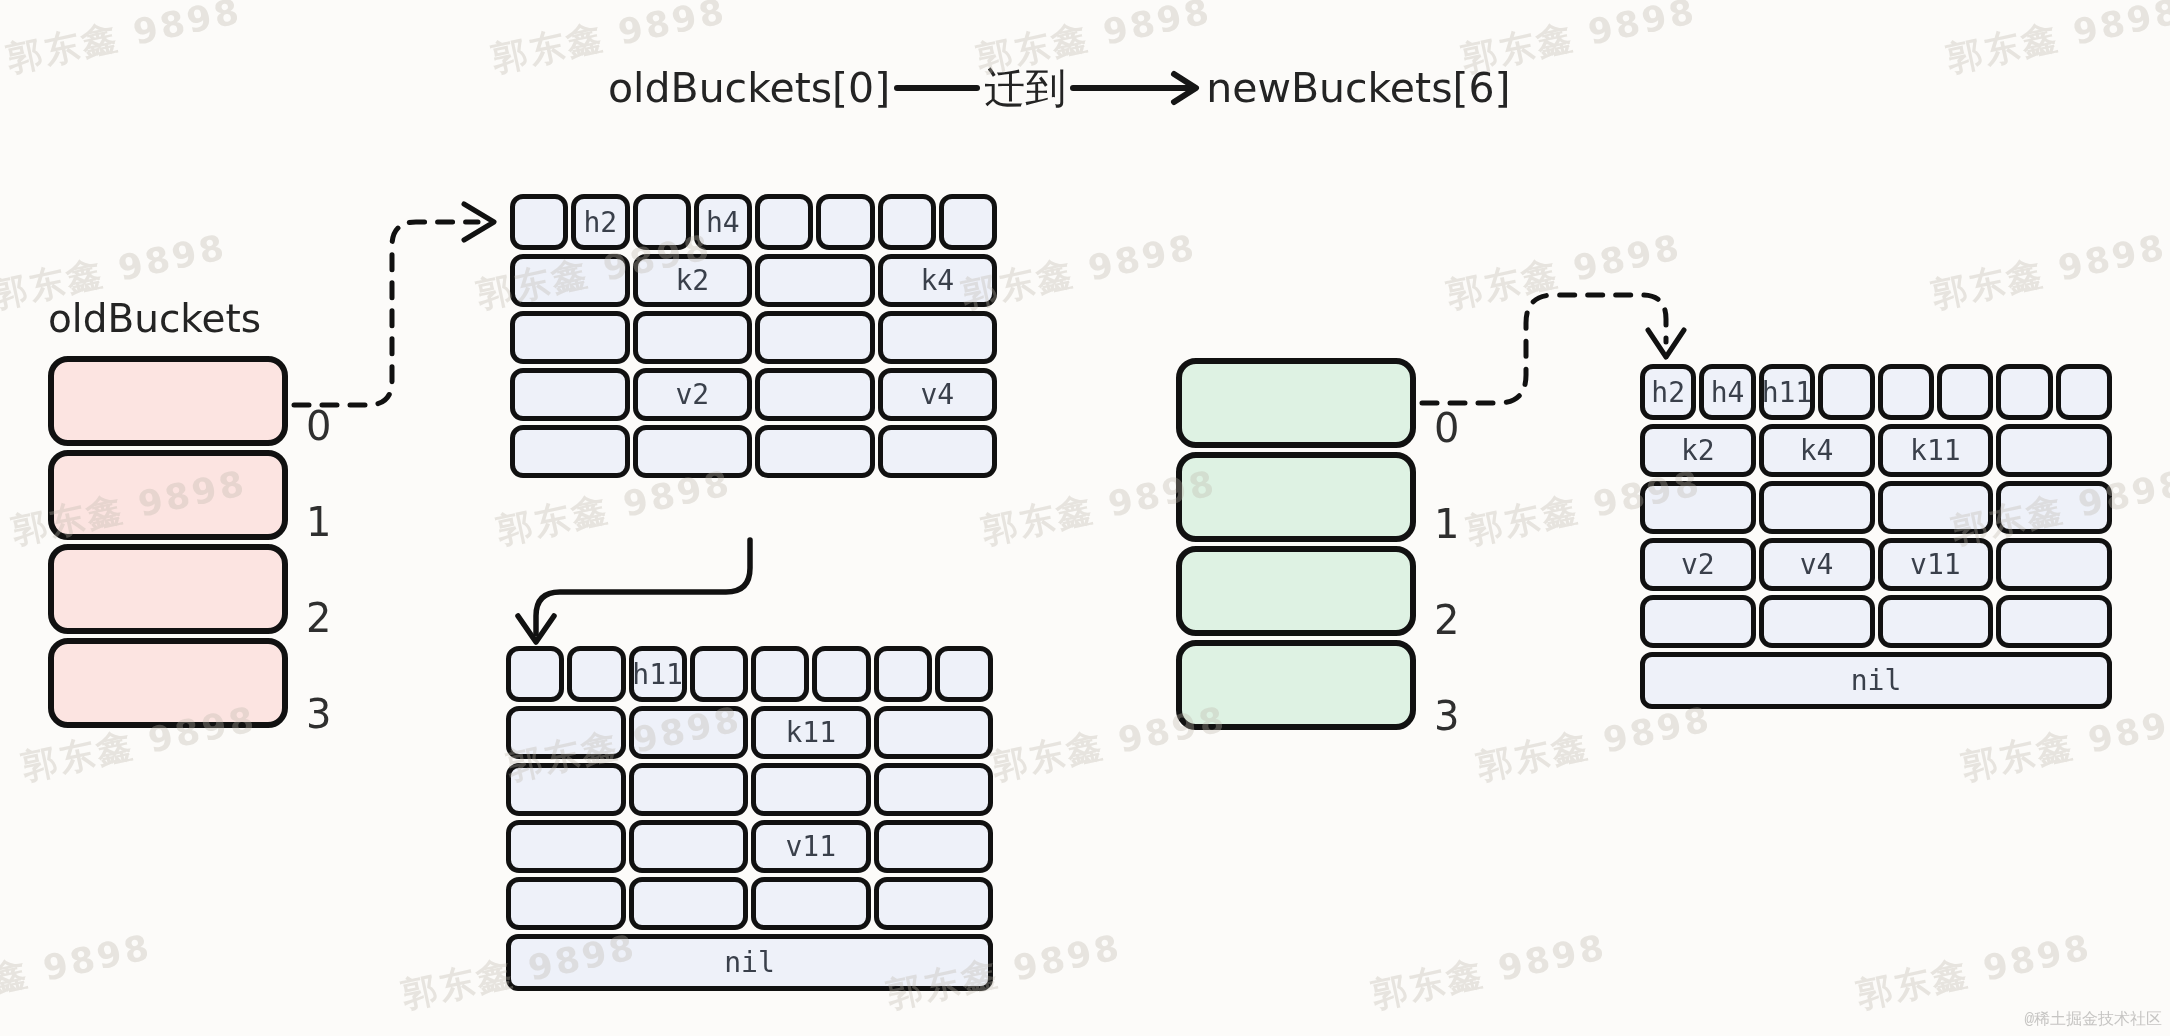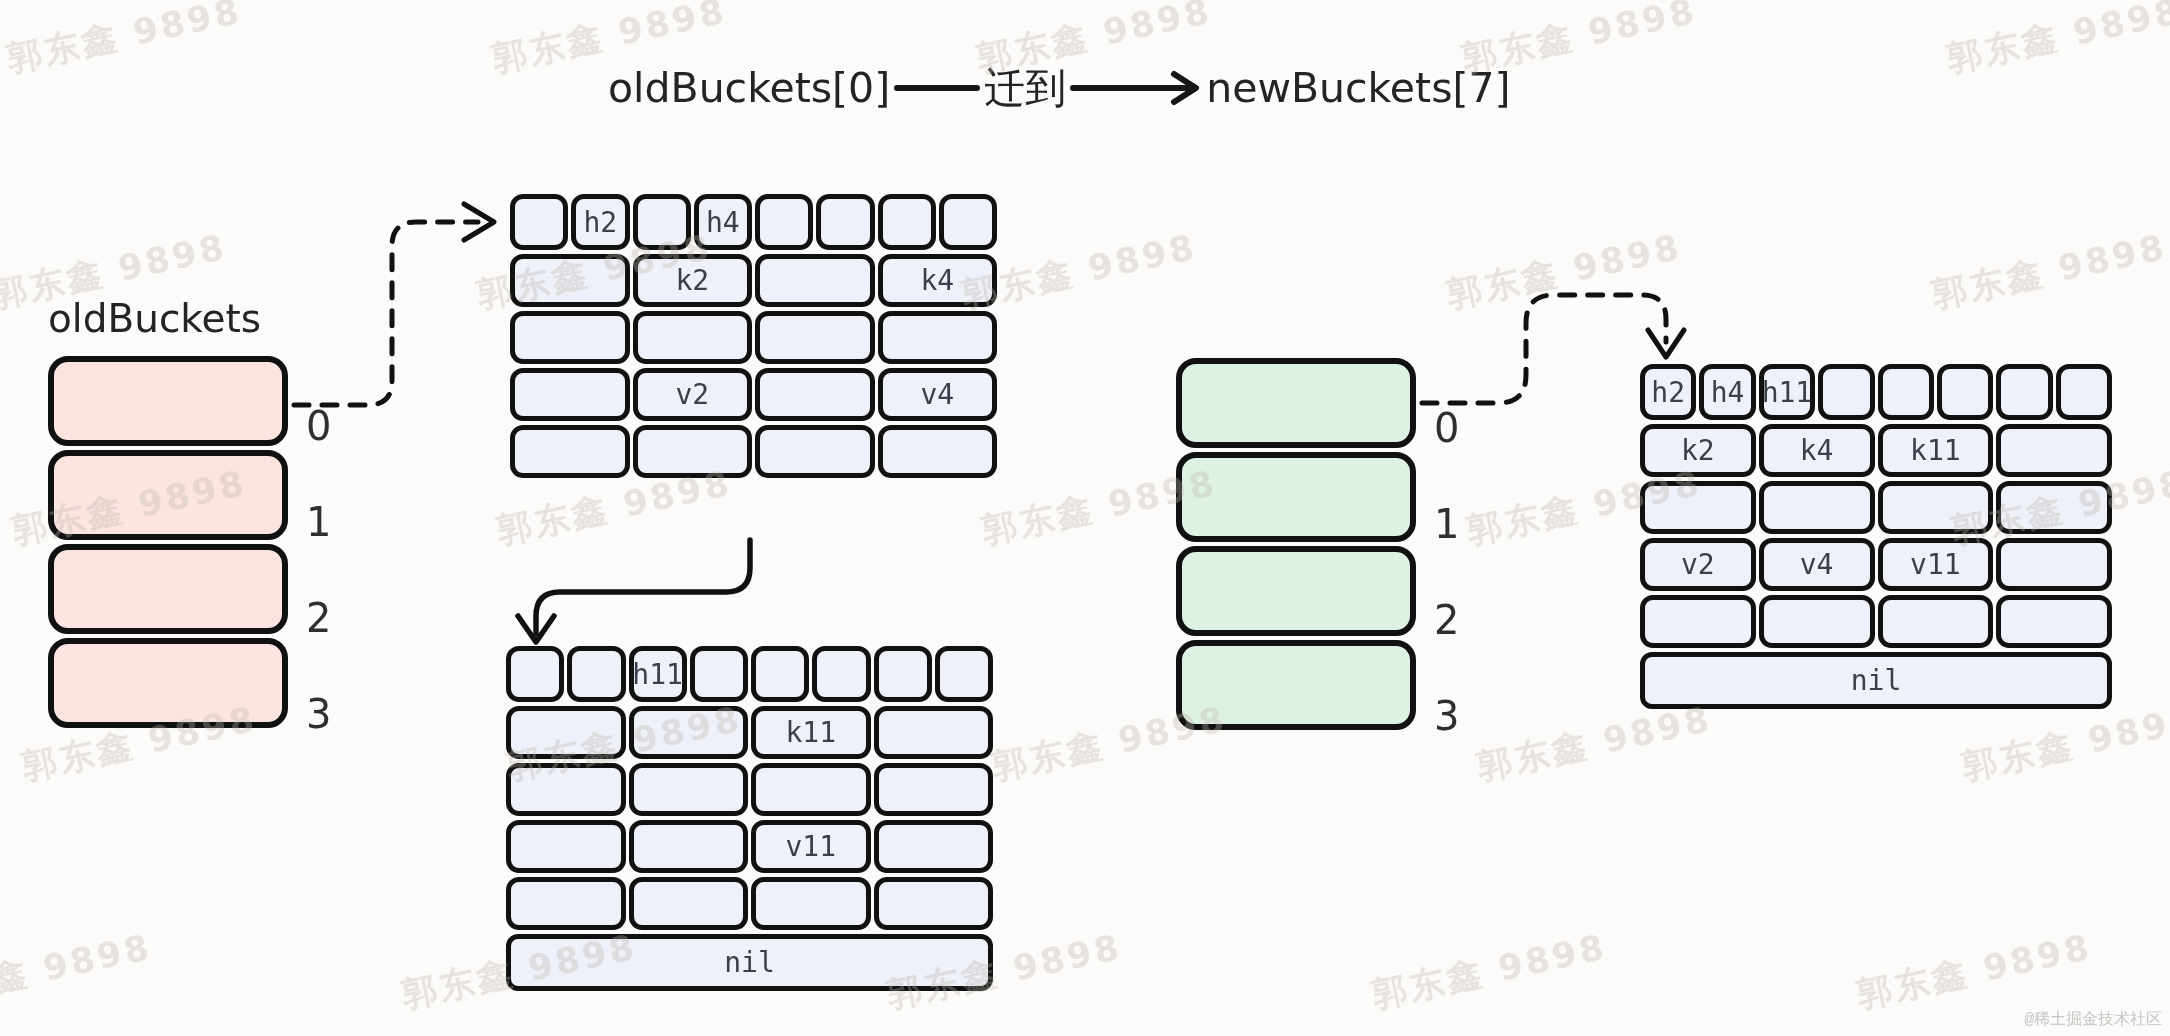--- a/index.html
+++ b/index.html
@@ -89,21 +89,21 @@
   <div class="title-row">
     <span>oldBuckets[0]</span>
     <svg class="tconn" width="86" height="40" viewBox="0 0 86 40">
       <path d="M3 20 H83" stroke="#161616" stroke-width="6" stroke-linecap="round" fill="none"></path>
     </svg>
     <span>迁到</span>
     <svg class="tconn" width="132" height="44" viewBox="0 0 132 44">
       <path d="M3 22 H118" stroke="#161616" stroke-width="6" stroke-linecap="round" fill="none"></path>
       <path d="M104 8 L126 22 L104 36" stroke="#161616" stroke-width="6" stroke-linecap="round" stroke-linejoin="round" fill="none"></path>
     </svg>
-    <span>newBuckets[7]</span>
+    <span>newBuckets[6]</span>
   </div>
 
   <div class="group-label" style="left:48px;top:296px;width:240px;">oldBuckets</div>
   <div class="stack old-stack" style="left:48px;top:356px;width:240px;">
     <div class="box"></div>
     <div class="box"></div>
     <div class="box"></div>
     <div class="box"></div>
   </div>
   <div class="indices" style="left:306px;top:356px;">

